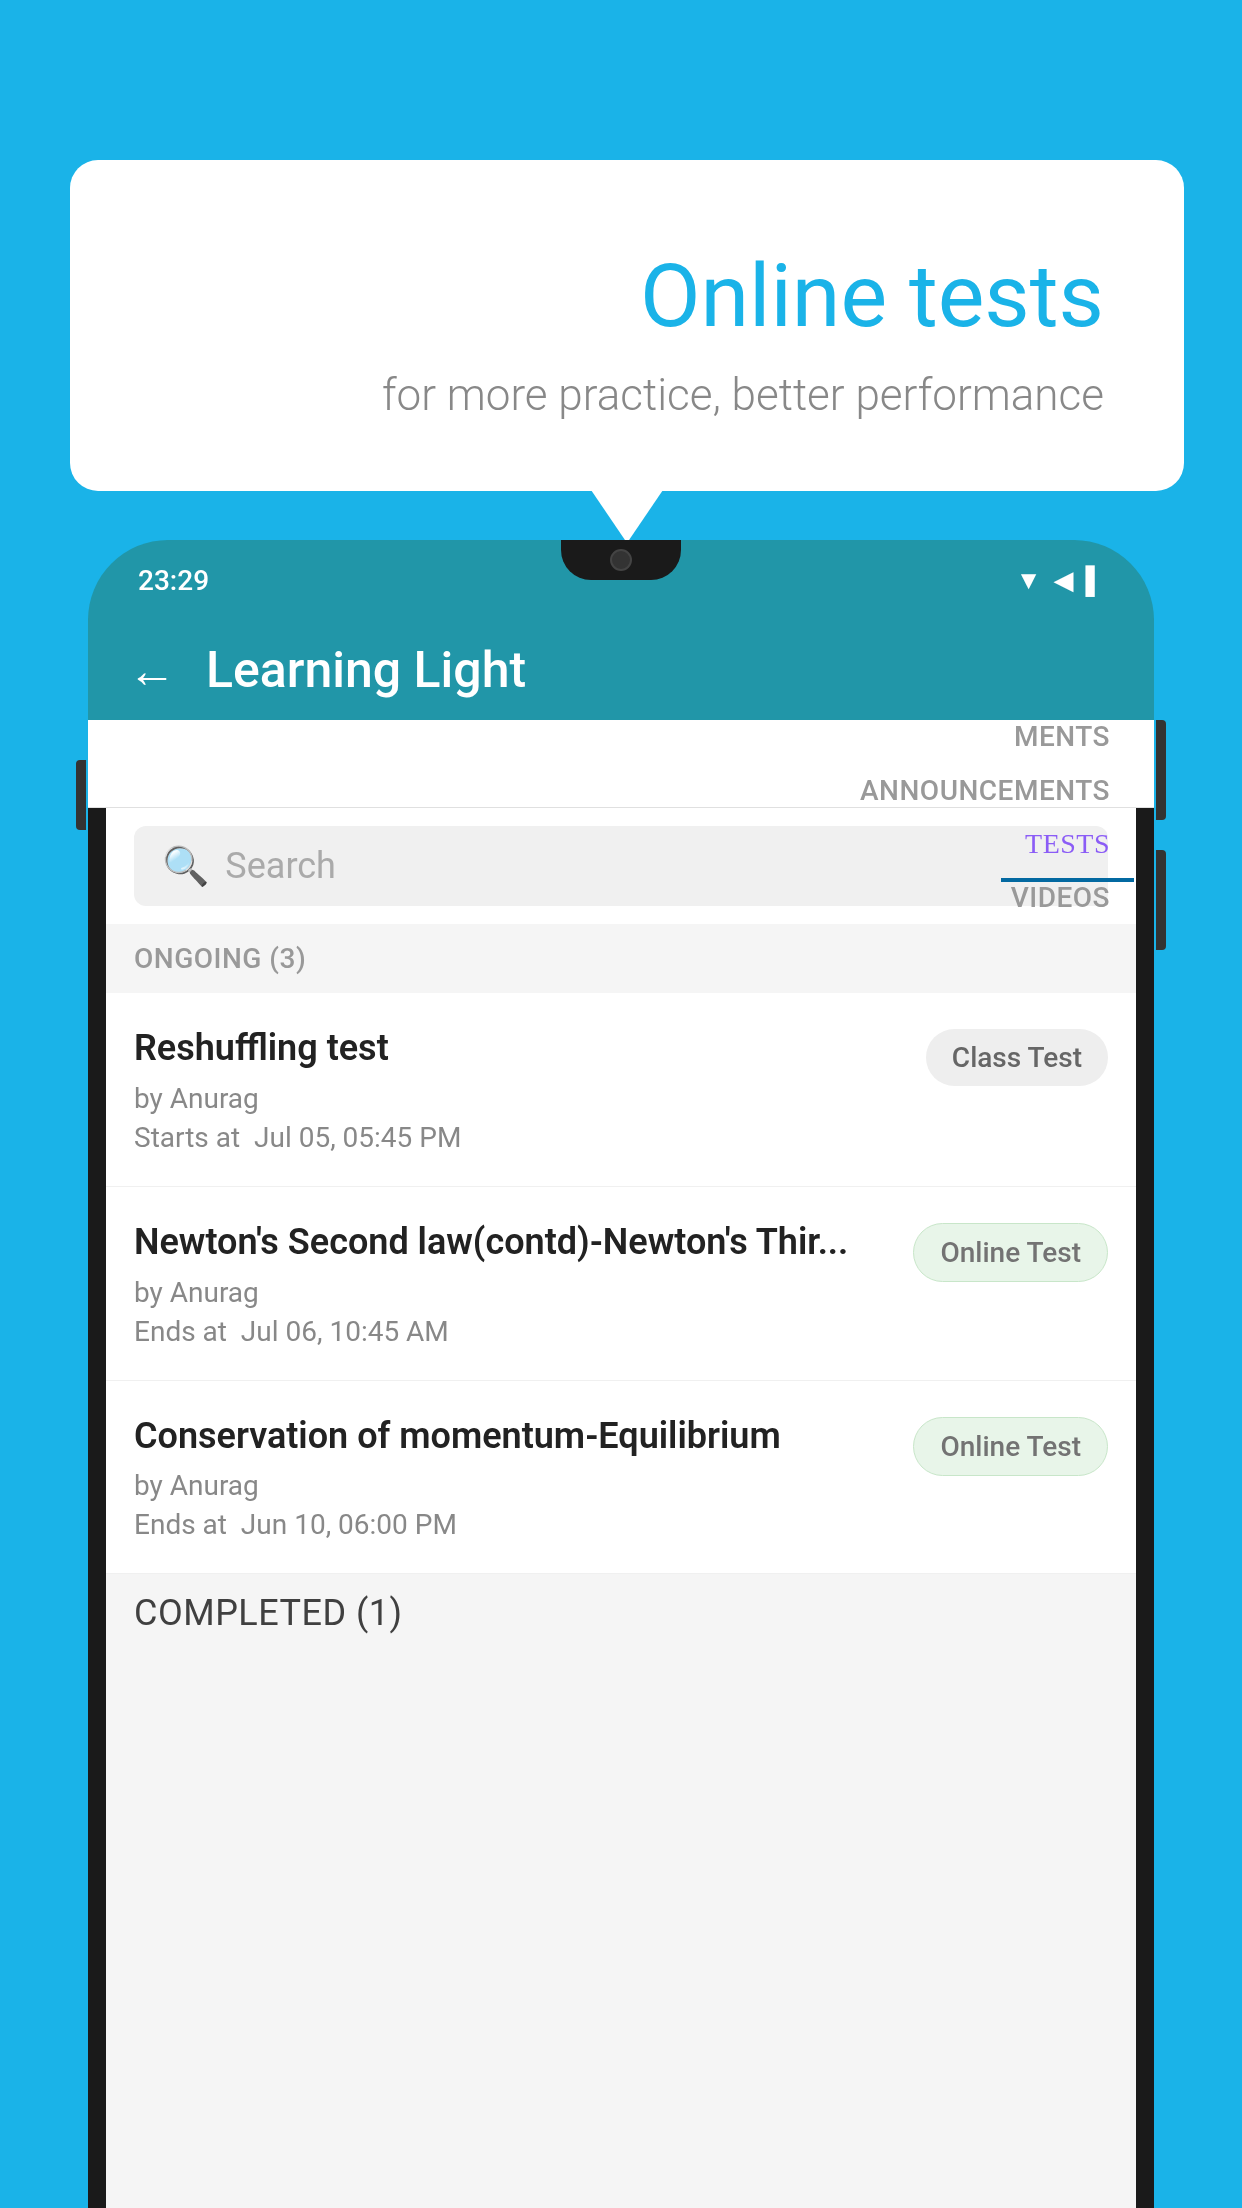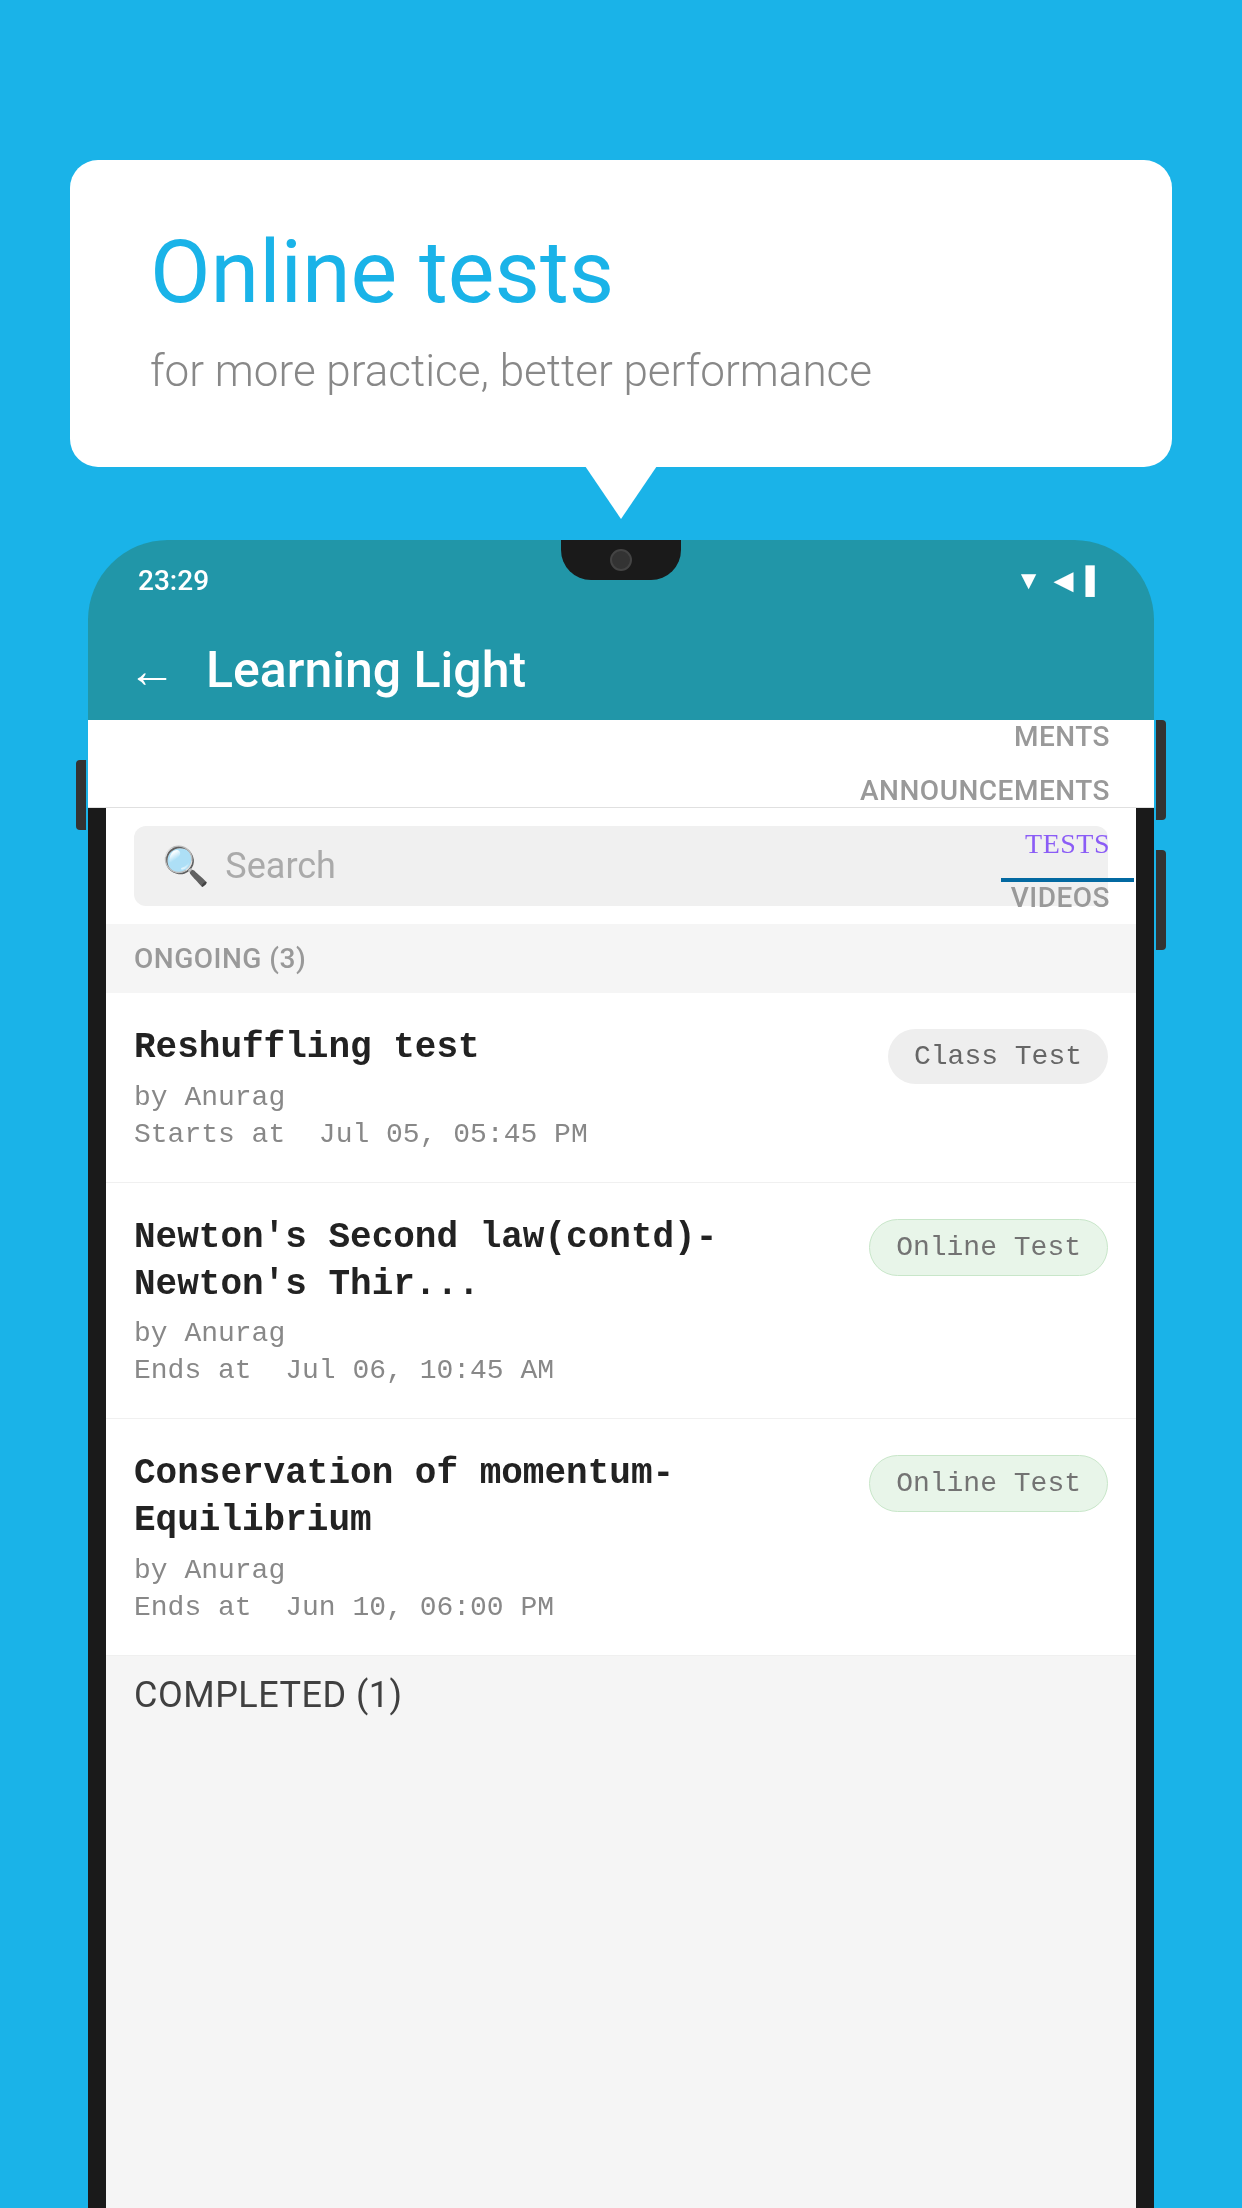--- a/index.html
+++ b/index.html
@@ -11,25 +11,25 @@
       font-family: 'Roboto', Arial, sans-serif;
       overflow: hidden;
       position: relative;
     }
 
     
     .speech-bubble {
       position: absolute;
       top: 160px;
       left: 70px;
-      right: 70px;
+      right: 58px;
       background: white;
       border-radius: 28px;
-      padding: 60px 80px 70px;
-      text-align: left;
+      padding: 84px 80px 70px;
+      text-align: right;
     }
     .speech-bubble::after {
       content: '';
       position: absolute;
       bottom: -52px;
       left: 50%;
       transform: translateX(-50%);
       width: 0;
       height: 0;
       border-left: 38px solid transparent;
@@ -198,21 +198,20 @@
     .test-list {
       background: white;
     }
     .test-item {
       padding: 32px 28px;
       border-bottom: 1px solid #f0f0f0;
       display: flex;
       align-items: flex-start;
       justify-content: space-between;
       gap: 16px;
-      font-family: Liberation Mono, monospace;
     }
     .test-item-info {
       flex: 1;
     }
     .test-item-name {
       font-size: 36px;
       font-weight: 600;
       color: #222;
       margin-bottom: 10px;
       line-height: 1.3;

